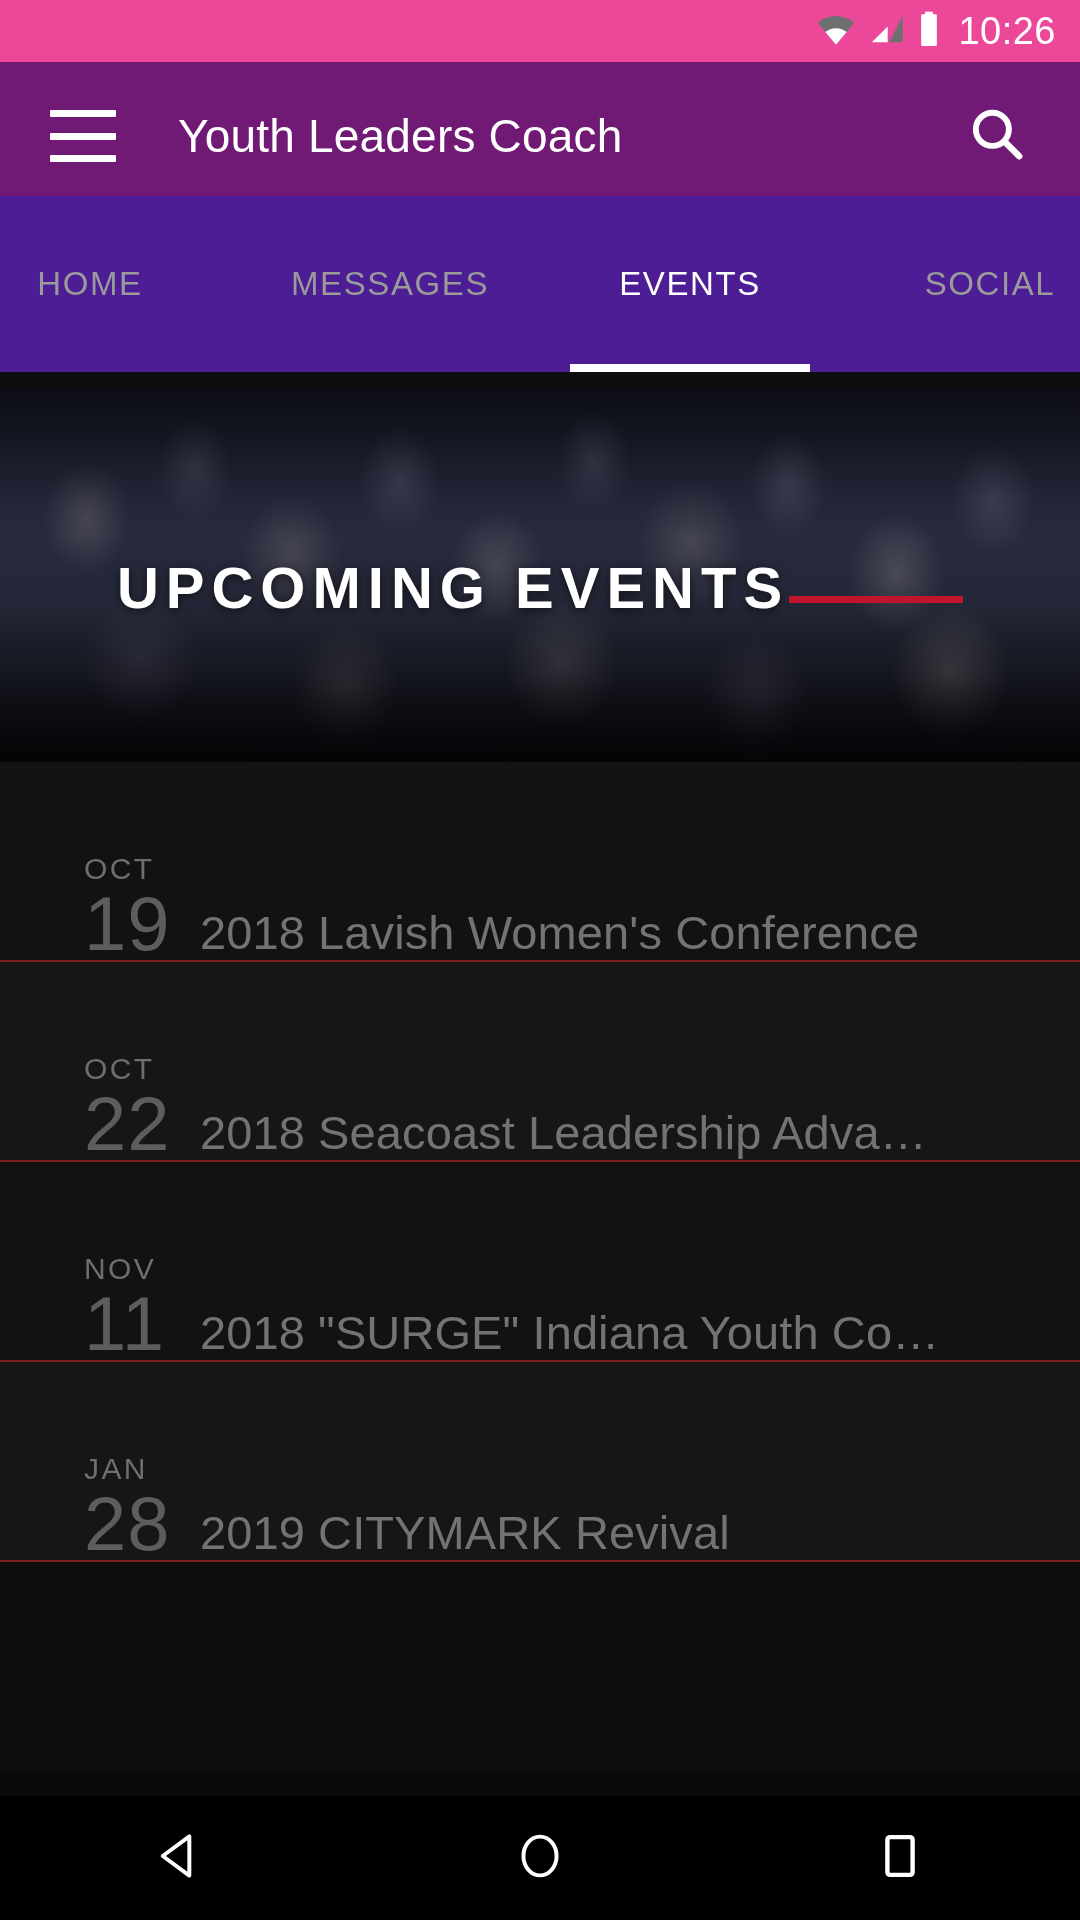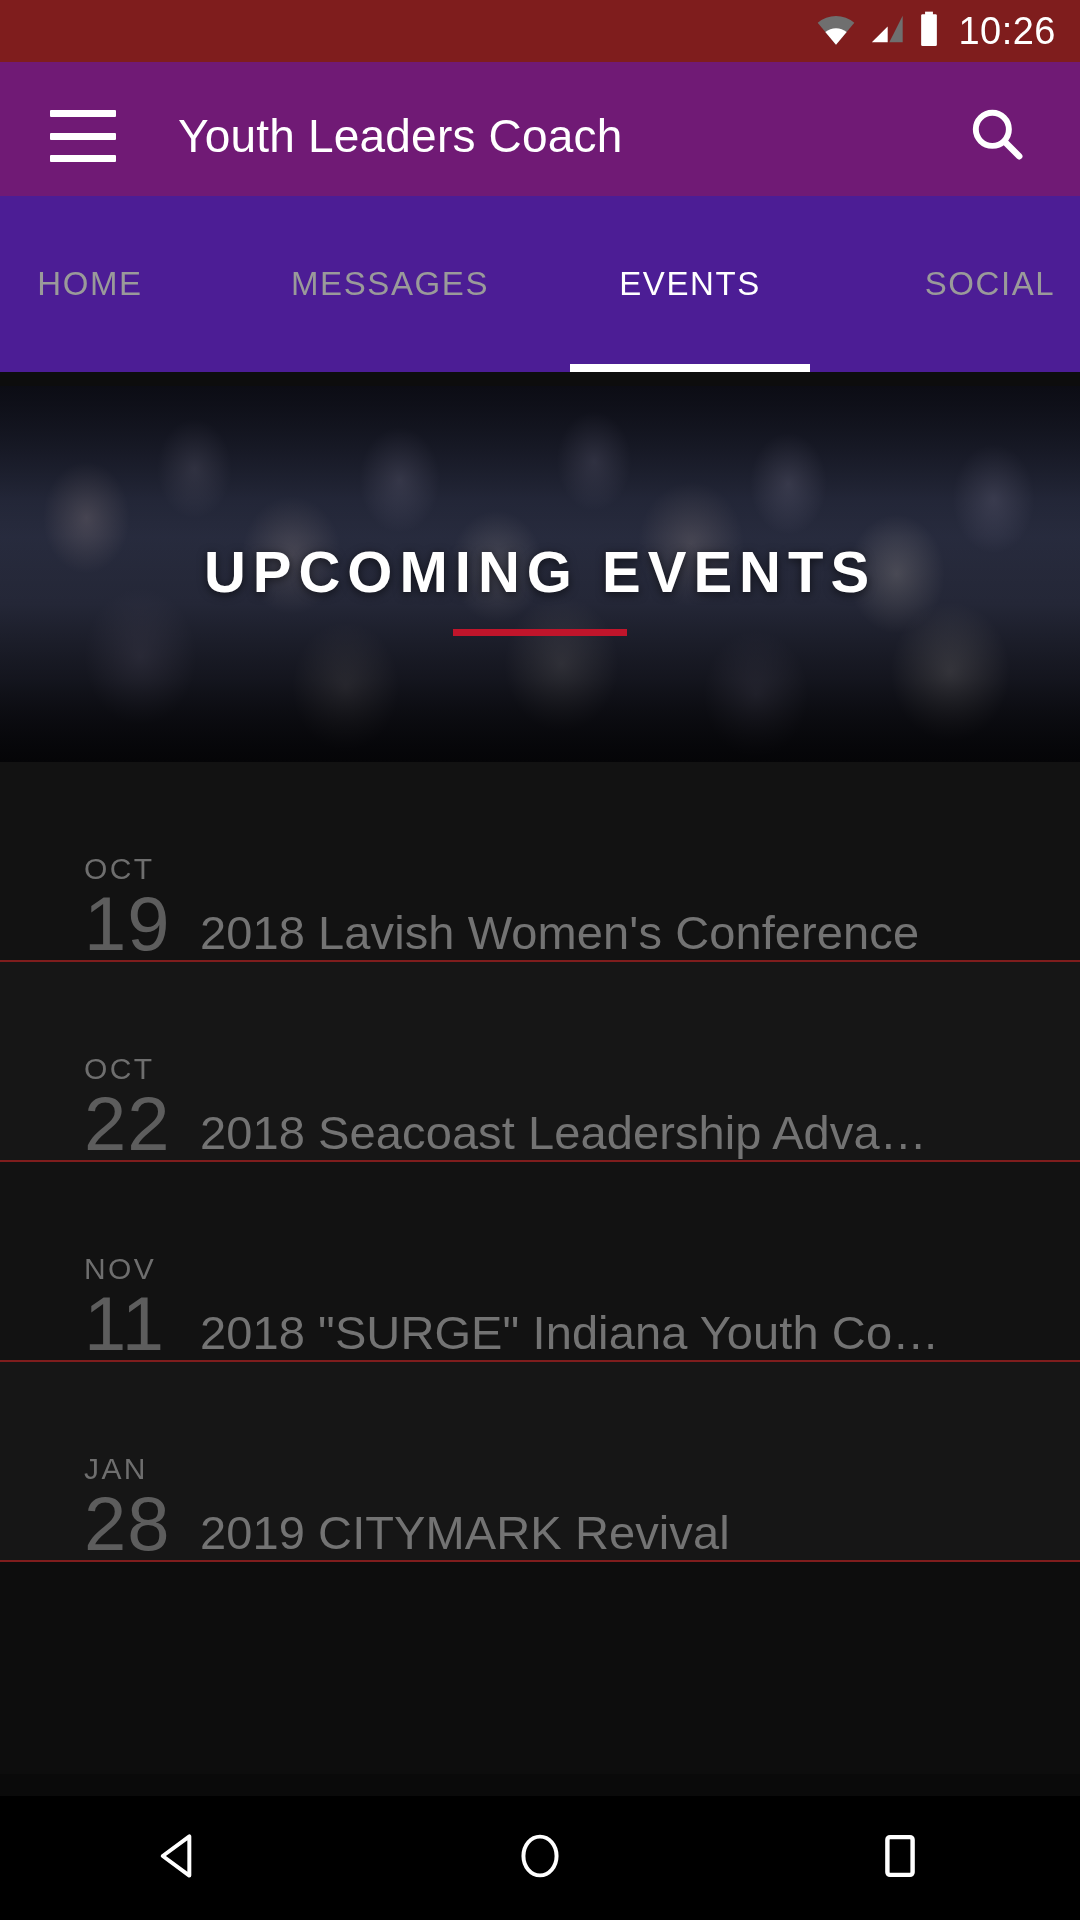--- a/index.html
+++ b/index.html
@@ -18,21 +18,21 @@
     background: #0d0d0d;
     overflow: hidden;
   }
 
   
   .status-bar {
     position: absolute;
     top: 0; left: 0;
     width: 1080px;
     height: 62px;
-    background: #7f1d1d;
+    background: #ec4899;
     display: flex;
     align-items: center;
     justify-content: flex-end;
     padding-right: 24px;
     box-sizing: border-box;
   }
   .status-icons {
     display: flex;
     align-items: center;
     gap: 10px;
@@ -176,21 +176,20 @@
   }
   .hero-dark {
     position: absolute;
     inset: 0;
     background: linear-gradient(180deg, rgba(8,8,14,.62) 0%, rgba(10,10,18,.34) 40%, rgba(6,6,10,.55) 78%, rgba(4,4,6,.88) 100%);
   }
   .hero-center {
     position: absolute;
     inset: 0;
     display: flex;
-    flex-direction: column;
     align-items: center;
     justify-content: center;
     padding-top: 26px;
     box-sizing: border-box;
   }
   .hero-title {
     color: #ffffff;
     font-size: 58px;
     font-weight: 700;
     letter-spacing: 7px;

